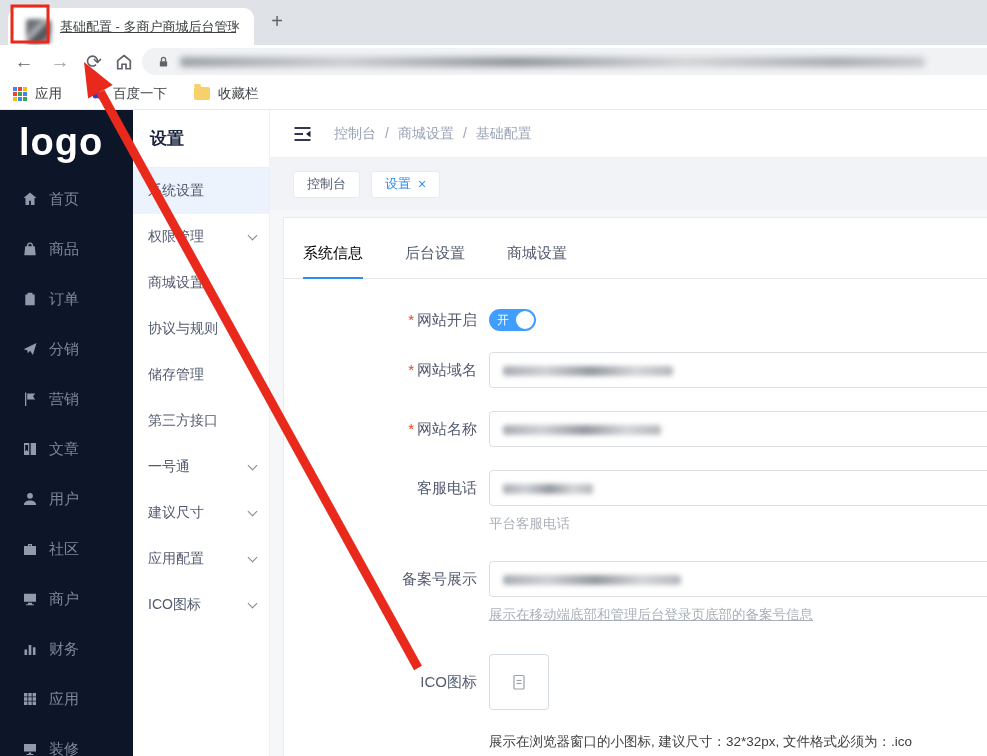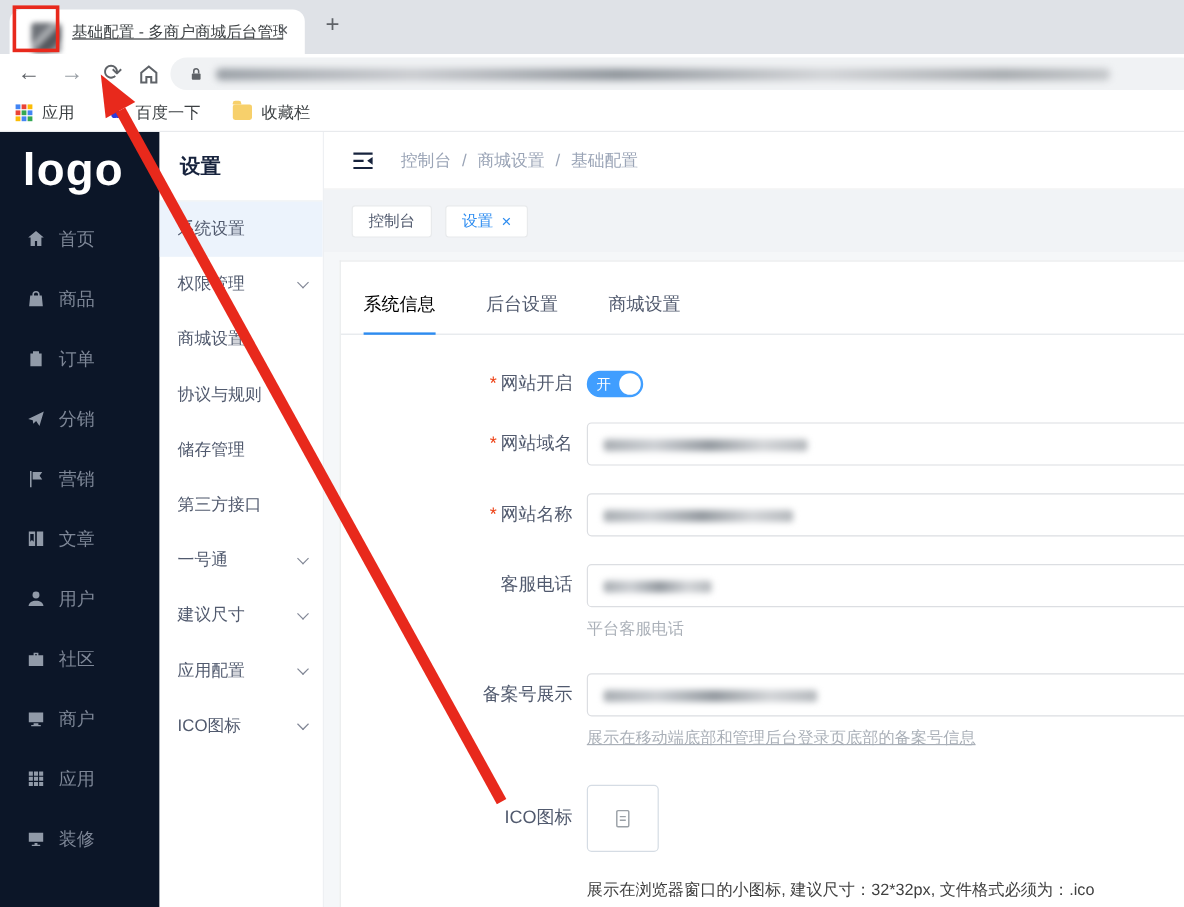--- a/index.html
+++ b/index.html
@@ -214,20 +214,26 @@
         <span>社区</span>
       </div>
       <div class="nav-item">
         <svg width="16" height="16" viewBox="0 0 16 16" fill="#919aa8">
             <path d="M2 2.8h12v8H2zM6 11.8h4v1.4h2v1H4v-1h2z"></path>
           </svg>
         <span>商户</span>
       </div>
       <div class="nav-item">
         <svg width="16" height="16" viewBox="0 0 16 16" fill="#919aa8">
+            <path d="M2.5 8.5h2.6V14H2.5zM6.7 4h2.6v10H6.7zM10.9 6.3h2.6V14h-2.6z"></path>
+          </svg>
+        <span>财务</span>
+      </div>
+      <div class="nav-item">
+        <svg width="16" height="16" viewBox="0 0 16 16" fill="#919aa8">
             <path d="M2 2h3.4v3.4H2zM6.3 2h3.4v3.4H6.3zM10.6 2H14v3.4h-3.4zM2 6.3h3.4v3.4H2zM6.3 6.3h3.4v3.4H6.3zM10.6 6.3H14v3.4h-3.4zM2 10.6h3.4V14H2zM6.3 10.6h3.4V14H6.3zM10.6 10.6H14V14h-3.4z"></path>
           </svg>
         <span>应用</span>
       </div>
       <div class="nav-item">
         <svg width="16" height="16" viewBox="0 0 16 16" fill="#919aa8">
             <path d="M2 3h12v7.5H2zM6.8 11.5h2.4V13h2.3v1H4.5v-1h2.3z"></path>
           </svg>
         <span>装修</span>
       </div>

